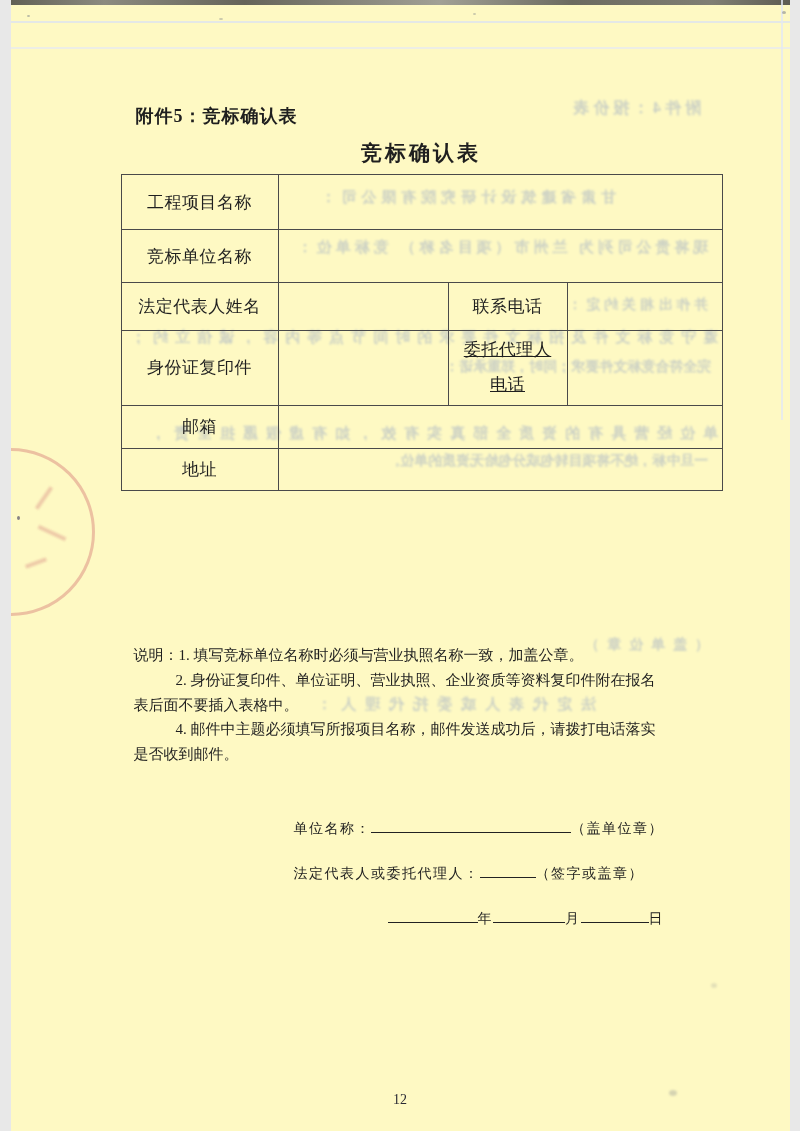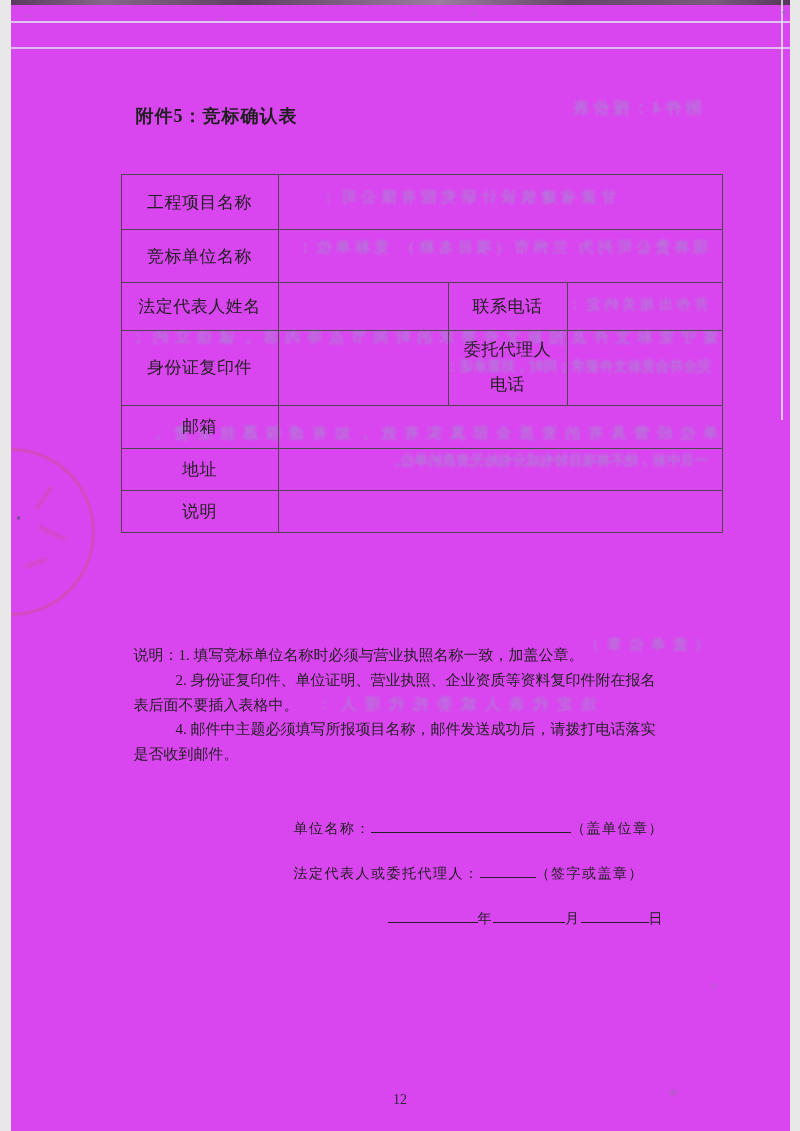--- a/index.html
+++ b/index.html
@@ -1,20 +1,20 @@
 <!DOCTYPE html>
 <html><head>
 <meta charset="utf-8">
 <style>
   html,body{margin:0;padding:0;background:#e8e8e8;}
   #page{
     position:relative;
     width:779px;height:1131px;
     margin:0 auto;
-    background:#d946ef;
+    background:#fef9c3;
     overflow:hidden;
     font-family:"Liberation Serif","DejaVu Serif",serif;
     color:#1f1f1f;
   }
   
   .scan-edge-top{
     position:absolute;top:0;left:0;right:0;height:5px;
     background:linear-gradient(90deg,#3a3a3a,#6f6f6f 12%,#3f3f3f 30%,#8a8a8a 55%,#474747 72%,#606060 90%,#353535);
     opacity:.8;
   }
@@ -77,21 +77,21 @@
     width:601px;border-collapse:collapse;table-layout:fixed;
   }
   table.bid-table td{
     border:1.5px solid #4a4a4a;
     font-size:17px;
     text-align:center;vertical-align:middle;
     padding:2px 6px;
   }
   td.lbl{letter-spacing:.5px;}
   td.val{text-align:left;}
-  .two-line{line-height:2.05;}
+  .two-line{line-height:2.05;text-decoration:underline;}
   .two-line span{display:block;}
   
   .notes{
     position:absolute;left:123px;top:627px;width:535px;
     font-size:15px;line-height:1.65;margin-top:16px;
   }
   .notes p{margin:0;}
   .notes p.indent{text-indent:2.8em;}
   
   .signature{
@@ -144,20 +144,21 @@
   <div class="bleed bt2">现将贵公司列为 兰州市（项目名称） 竞标单位：</div>
   <div class="bleed bt3">并作出相关约定：</div>
   <div class="bleed bt4">遵守竞标文件及招标文件要求的时间节点等内容，诚信立约；</div>
   <div class="bleed bt5">完全符合竞标文件要求；同时，郑重承诺：</div>
   <div class="bleed bt6">单位经营具有的资质全部真实有效，如有虚假愿担全责，</div>
   <div class="bleed bt7">一旦中标，绝不将项目转包或分包给无资质的单位。</div>
   <div class="bleed bt8">（盖单位章）</div>
   <div class="bleed bt9">法定代表人或委托代理人：</div>
 
   <div class="attachment-label">附件5：竞标确认表</div>
+  <div class="form-title">竞标确认表</div>
 
   <table class="bid-table">
     <colgroup>
         <col style="width:157px">
         <col style="width:170px">
         <col style="width:119px">
         <col style="width:155px">
       </colgroup>
     <tbody>
         <tr style="height:55px">
@@ -182,24 +183,20 @@
         <span>电话</span>
       </td>
       <td class="val"></td>
     </tr>
     <tr style="height:43px">
       <td class="lbl">邮箱</td>
       <td class="val" colspan="3"></td>
     </tr>
     <tr style="height:42px">
       <td class="lbl">地址</td>
-      <td class="val" colspan="3"></td>
-    </tr>
-    <tr style="height:42px">
-      <td class="lbl">说明</td>
       <td class="val" colspan="3"></td>
     </tr>
   </tbody>
     </table>
 
   <div class="notes">
     <p><span>说明：</span><span>1. 填写竞标单位名称时必须与营业执照名称一致，加盖公章。</span></p>
     <p class="indent">2. 身份证复印件、单位证明、营业执照、企业资质等资料复印件附在报名表后面不要插入表格中。</p>
     <p class="indent">4. 邮件中主题必须填写所报项目名称，邮件发送成功后，请拨打电话落实是否收到邮件。</p>
   </div>

